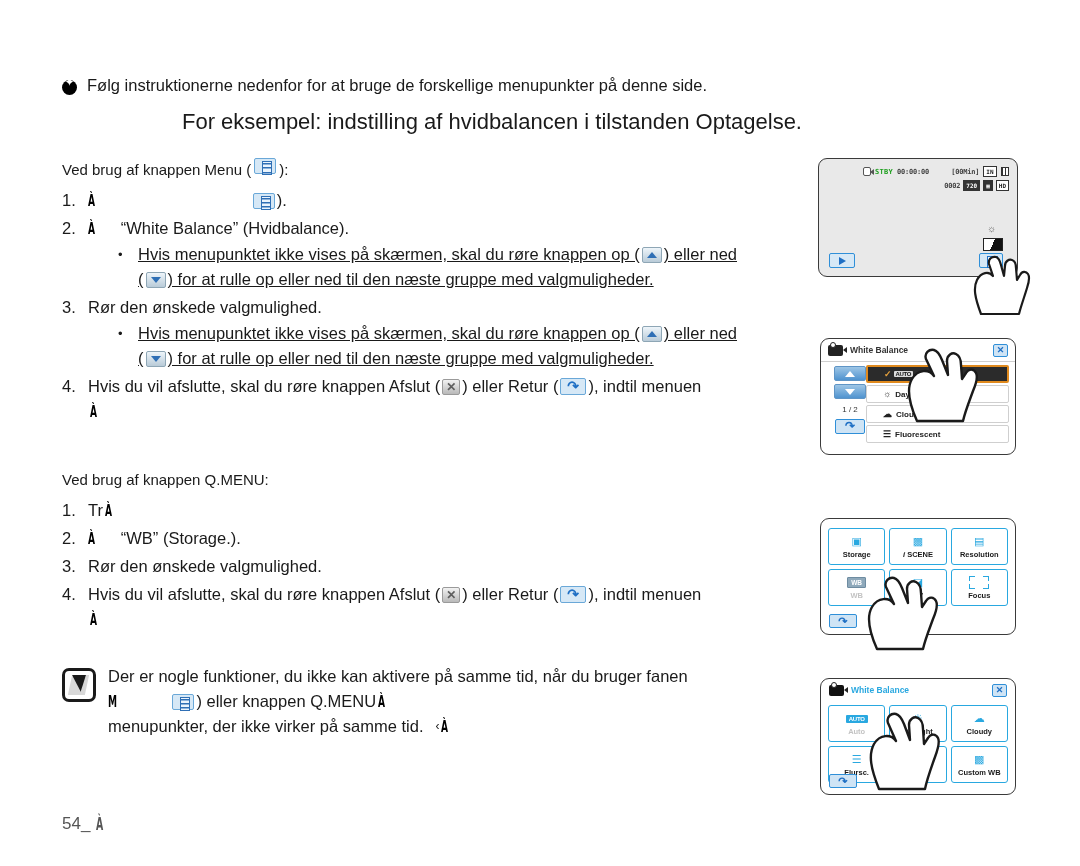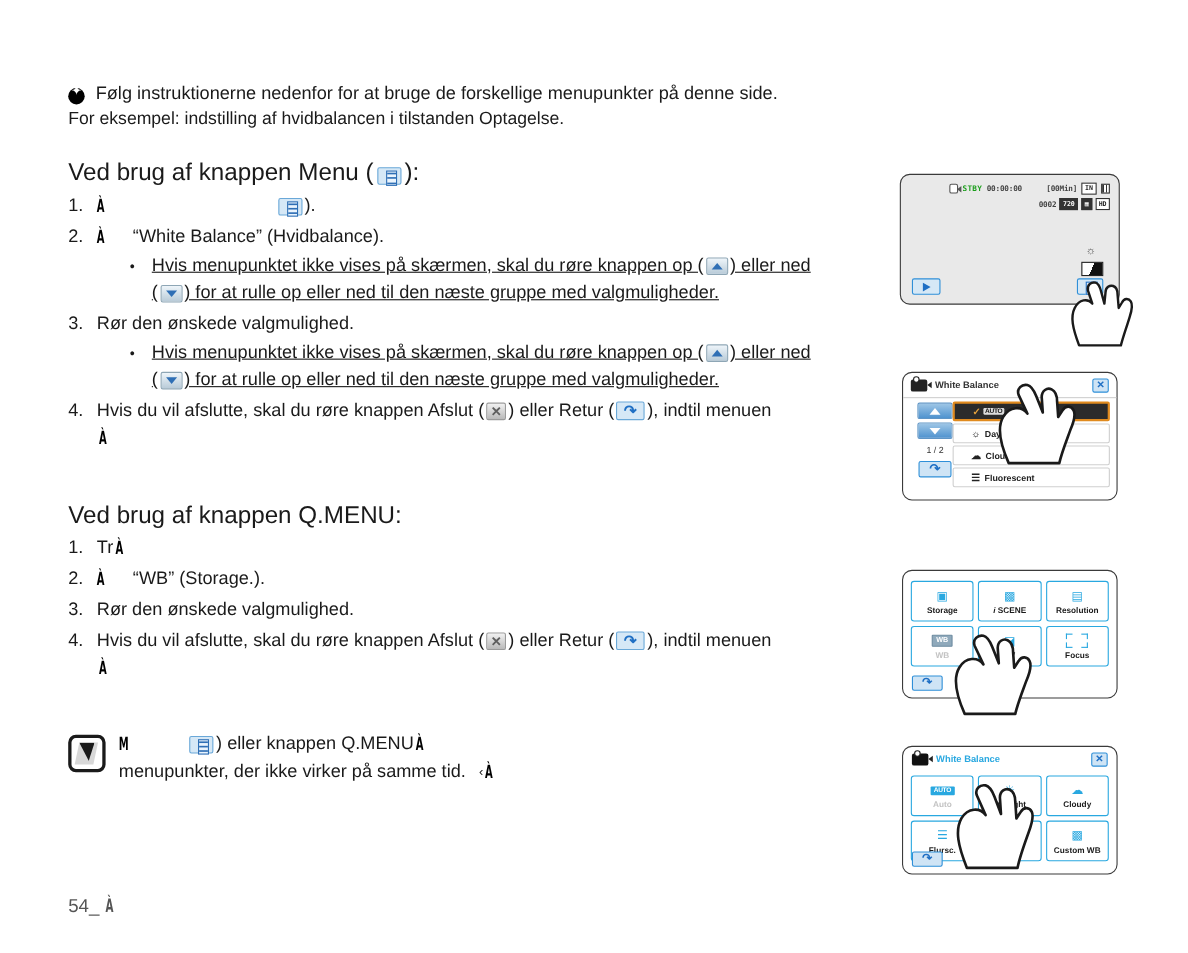--- a/index.html
+++ b/index.html
@@ -19,24 +19,24 @@
   .lead-row { display:flex; align-items:flex-start; gap:10px; }
   .star-bullet {
     width:15px; height:15px; border-radius:50%; background:#000;
     flex:0 0 15px; margin-top:6px; position:relative;
   }
   .star-bullet::after {
     content:"\2726"; position:absolute; left:0; right:0; top:-5px;
     color:#fff; font-size:12px; text-align:center; line-height:15px;
   }
   .lead-text { font-size:16.5px; line-height:23px; }
-  .sub-lead { font-size:16px; line-height:23px; margin-top:0; }
-
-  .section-head { font-size:22px; line-height:23px; margin-top:25px;
-                  display:flex; align-items:flex-end; gap:3px; flex-wrap:wrap; }
+  .sub-lead { font-size:22px; line-height:23px; margin-top:13px;text-align:right; }
+
+  .section-head { font-size:15px; line-height:23px; margin-top:25px;
+                  display:flex; align-items:flex-start; gap:3px; flex-wrap:wrap; }
 
   ol.steps { list-style:none; margin:7px 0 0 0; padding:0; }
   ol.steps > li {
     font-size:16.5px; line-height:25px; position:relative;
     padding-left:26px; margin-top:3px;
   }
   ol.steps > li > .num { position:absolute; left:0; top:0; }
   .li-line { display:flex; align-items:center; flex-wrap:wrap; gap:2px; }
 
   ul.subs { list-style:none; margin:1px 0 0 0; padding:0 0 0 26px;text-decoration:underline; }
@@ -374,20 +374,21 @@
         <span>), indtil menuen</span>
       </span>
       <span class="glyph-miss" style="margin-left:2px">À</span>
     </li>
   </ol>
 </div>
 
 <div class="note">
   <div class="note-icon"></div>
   <div class="note-body">
+    <div class="note-line">Der er nogle funktioner, du ikke kan aktivere på samme tid, når du bruger fanen</div>
     <div class="note-line">
       <span class="glyph-miss">M</span>
       <span class="gap-pad" style="width:46px"></span>
       <span class="chip chip-menu"></span>
       <span>) eller knappen Q.MENU</span>
       <span class="glyph-miss">À</span>
     </div>
     <div class="note-line">
       <span>menupunkter, der ikke virker på samme tid.</span>
       <span class="gap-pad" style="width:8px"></span>

